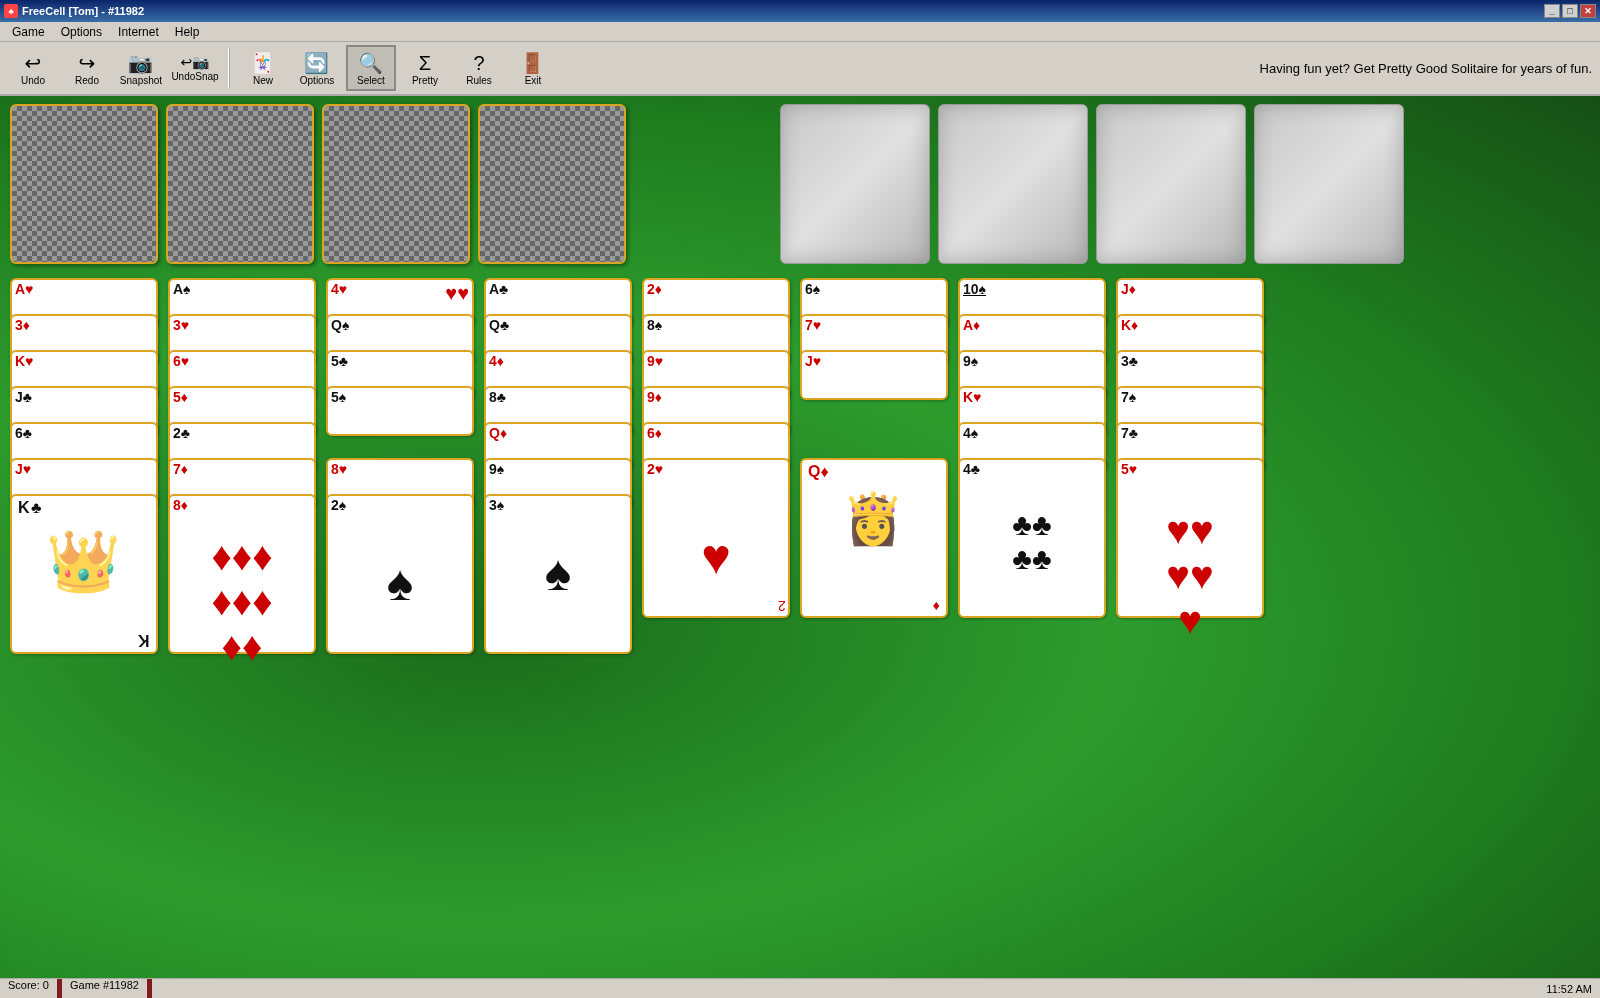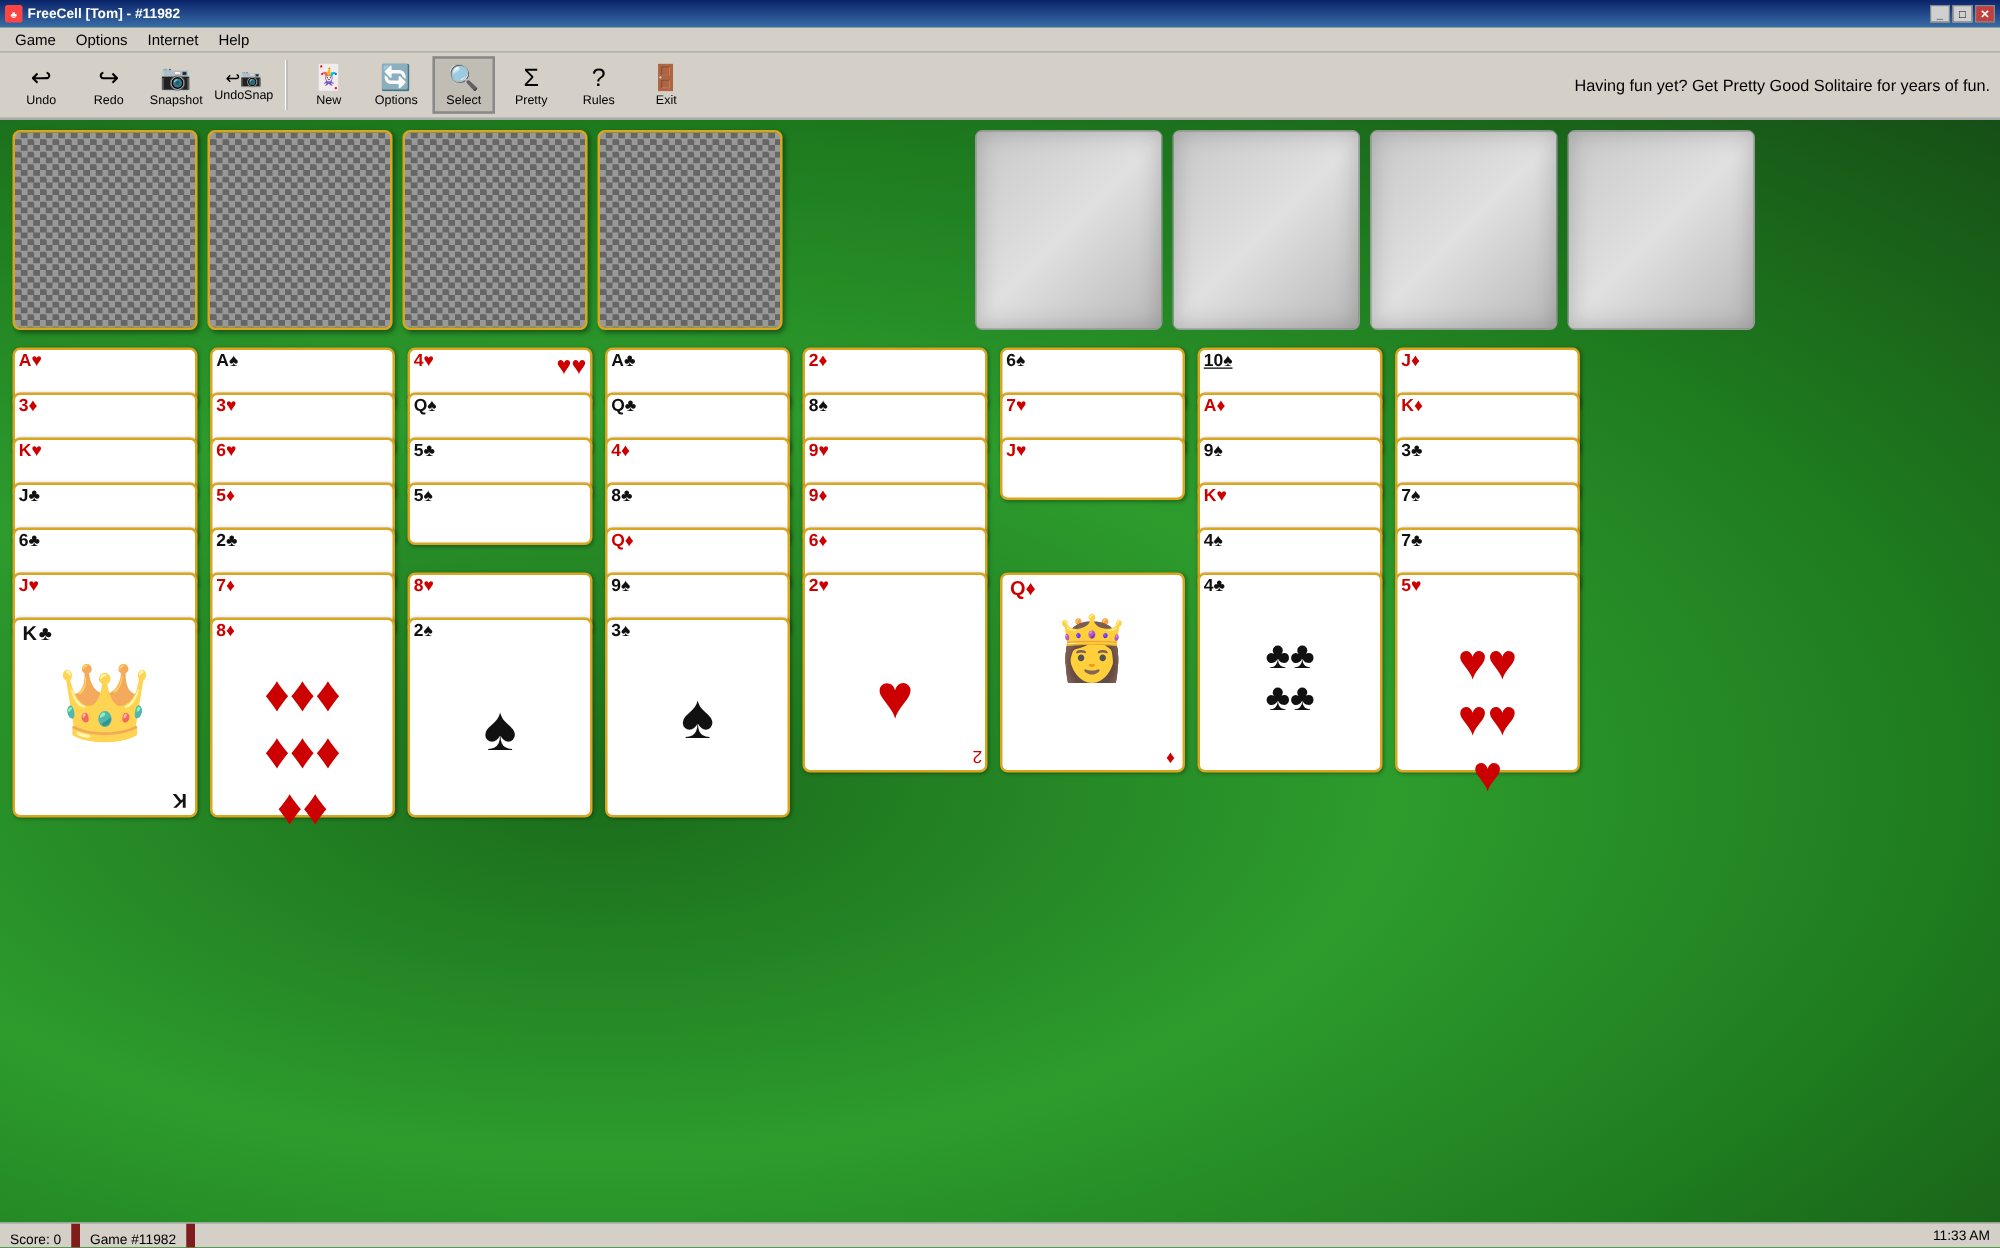--- a/index.html
+++ b/index.html
@@ -140,21 +140,21 @@
       left: 0;
       right: 0;
       height: 20px;
       background: #d4d0c8;
       border-top: 1px solid #aaa;
       display: flex;
       align-items: center;
       font-size: 11px;
       color: black;
     }
-    .status-segment { padding: 0 8px; border-right: 7px solid #7f1d1d; height: 100%; display: flex; align-items: flex-end; }
+    .status-segment { padding: 0 8px; border-right: 5px solid #7f1d1d; height: 100%; display: flex; align-items: flex-start; }
     #status-time { margin-left: auto; padding: 0 8px; }
 
     
     .col-card {
       position: absolute;
       width: 148px;
       background: white;
       border: 2px solid #daa520;
       border-radius: 6px;
       box-shadow: 1px 1px 3px rgba(0,0,0,0.3);
@@ -443,15 +443,15 @@
 </div>
 
 <div id="statusbar">
   <div class="status-segment">
     <span>Score: 0</span>
   </div>
   <div class="status-segment">
     <span>Game #11982</span>
   </div>
   <div id="status-time">
-    <span>11:33 AM</span>
+    <span>11:52 AM</span>
   </div>
 </div>
 
 </body></html>

